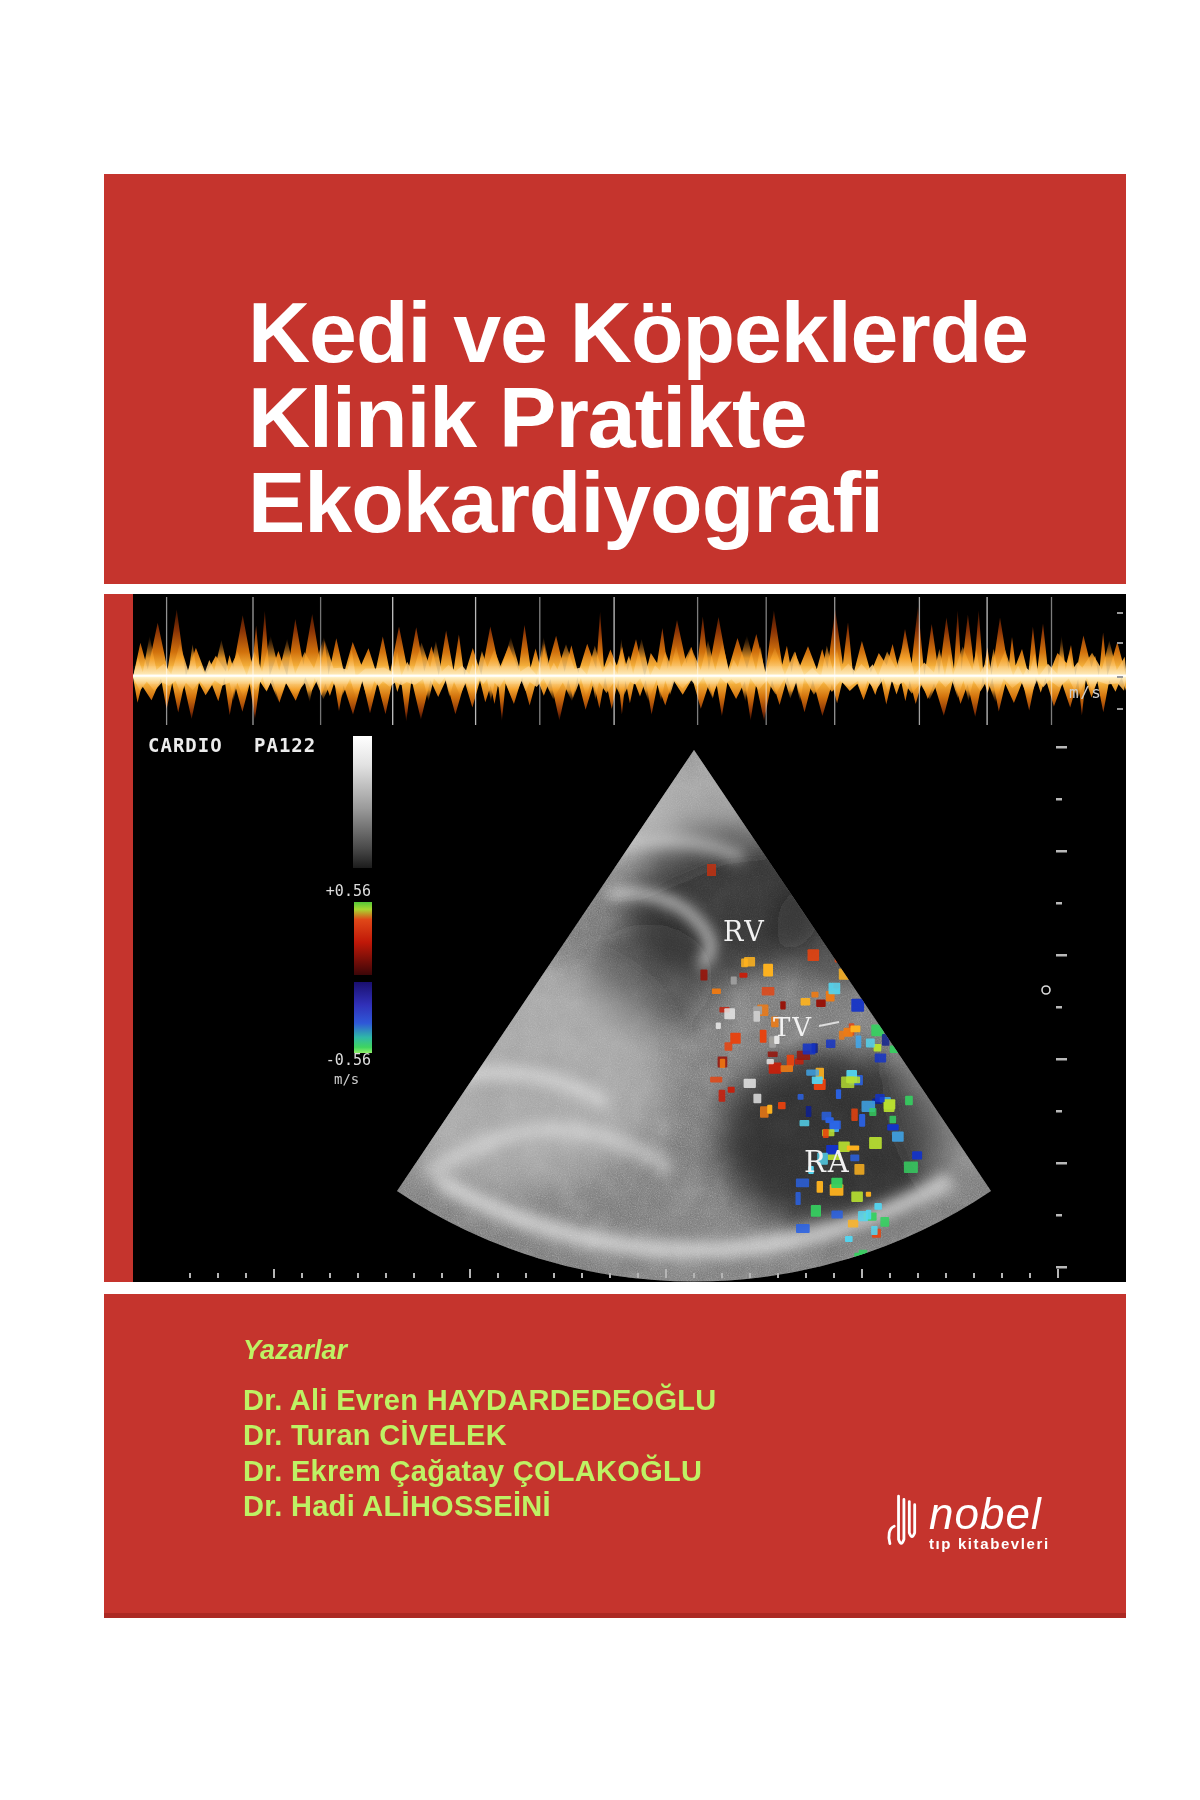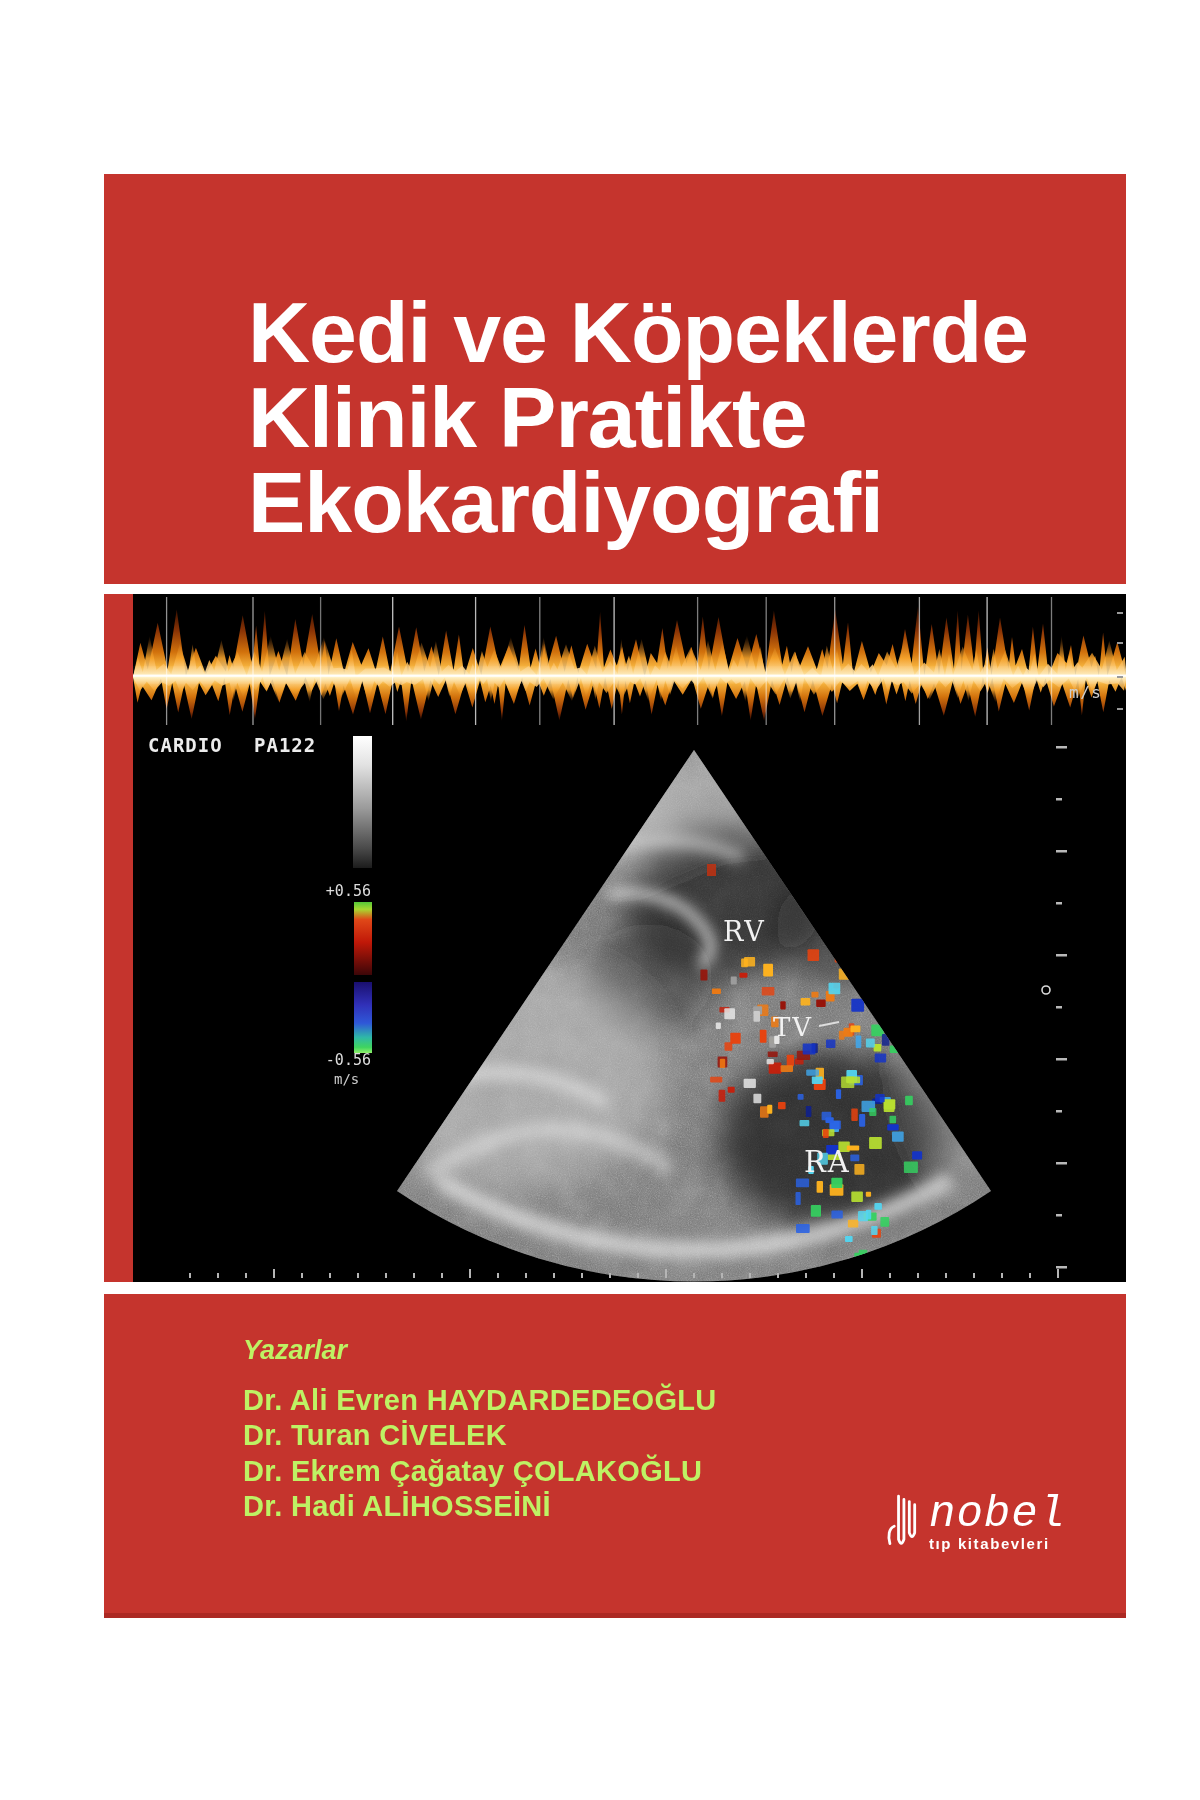--- a/index.html
+++ b/index.html
@@ -27,21 +27,21 @@
   .echo{
     position:absolute;left:29px;top:420px;width:993px;height:688px;background:#fef9c3;
   }
   .echo svg{display:block;}
   .authors{position:absolute;left:139px;top:1161px;color:#bef264;}
   .authors-heading{font-style:italic;font-weight:bold;font-size:27px;margin:0 0 17px 0;}
   .author-name{font-weight:bold;font-size:29px;line-height:35.3px;letter-spacing:.3px;white-space:nowrap;}
   .publisher{position:absolute;left:782px;top:1320px;display:flex;align-items:flex-start;color:#fff;gap:5px;}
   .nobel-mark{width:38px;height:56px;flex:0 0 auto;}
   .nobel-textcol{display:flex;flex-direction:column;}
-  .nobel-script{font-family:Liberation Mono, monospace;font-style:italic;font-size:44px;line-height:40px;letter-spacing:1px;}
+  .nobel-script{font-family:Liberation Sans, sans-serif;font-style:italic;font-size:44px;line-height:40px;letter-spacing:1px;}
   .nobel-tagline{font-size:15px;font-weight:bold;letter-spacing:1.6px;margin-top:1px;}
   text{user-select:none;}
 </style>
 </head>
 <body>
 
 <div class="page">
   <div class="cover">
 
     <div class="title">

